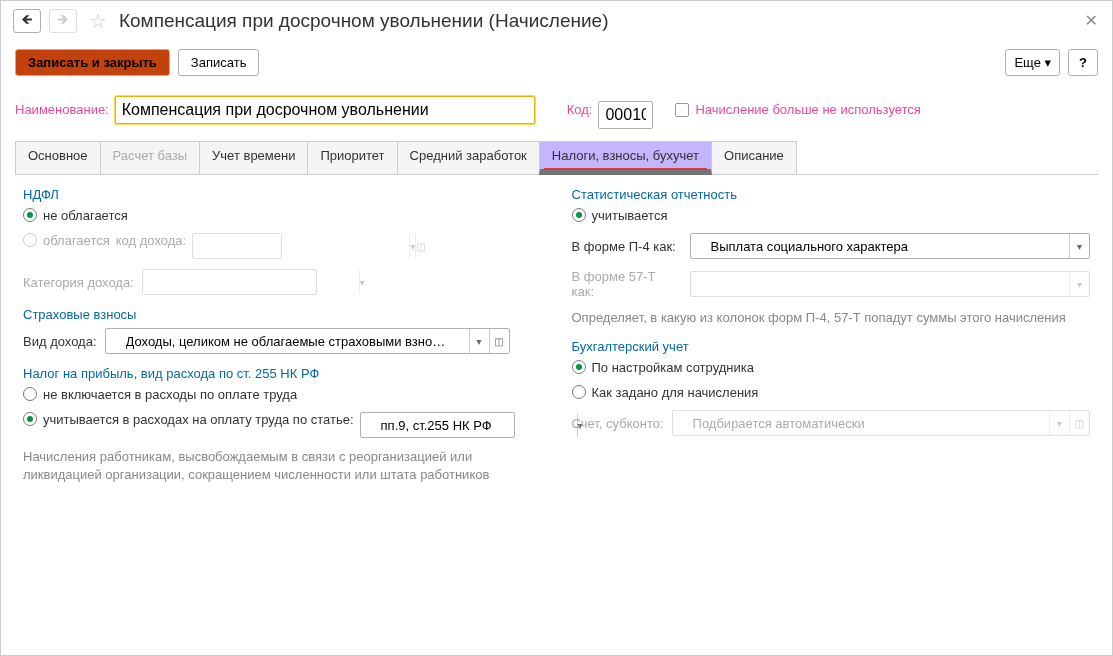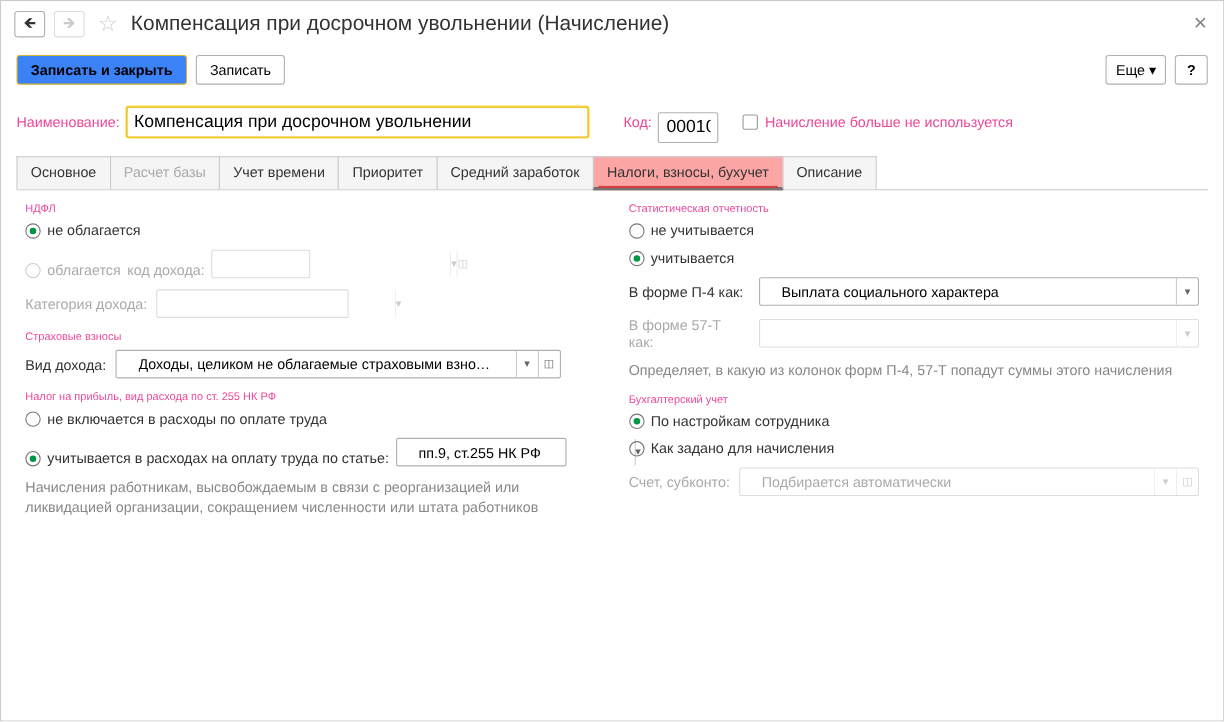--- a/index.html
+++ b/index.html
@@ -6,40 +6,40 @@
 body { font-family: Arial, sans-serif; font-size: 13px; color: #333; background: #fff; }
 .window { width: 1113px; height: 656px; border: 1px solid #ccc; position: relative; background: #fff; }
 .titlebar { display: flex; align-items: center; padding: 8px 12px; gap: 8px; }
 .nav-btn { width: 28px; height: 24px; border: 1px solid #b0b0b0; background: #fff; border-radius: 3px; display: flex; align-items: center; justify-content: center; cursor: pointer; font-size: 14px; }
 .nav-btn.disabled { color: #ccc; border-color: #ddd; }
 .star-icon { font-size: 20px; color: #ccc; margin-left: 4px; }
 .title { font-size: 19px; font-weight: normal; margin-left: 4px; }
 .close-btn { position: absolute; top: 10px; right: 14px; font-size: 16px; color: #888; cursor: pointer; }
 .toolbar { display: flex; align-items: center; padding: 8px 14px 12px; gap: 8px; }
 .btn { padding: 5px 12px; border: 1px solid #b0b0b0; background: #fff; border-radius: 3px; cursor: pointer; font-size: 13px; }
-.btn.primary { background: #3b82f6; border-color: #d9b62e; font-weight: bold; }
+.btn.primary { background: #c2410c; border-color: #d9b62e; font-weight: bold; }
 .btn.more { padding: 5px 8px; }
 .btn.help { padding: 5px 10px; font-weight: bold; }
 .toolbar .spacer { flex: 1; }
 .form-row { display: flex; align-items: center; padding: 2px 14px 12px; gap: 6px; }
 .label { color: #ec4899; }
 .input-text { padding: 4px 6px; border: 1px solid #b0b0b0; border-radius: 2px; font-size: 16px; }
 .input-text.highlight { border: 1px solid #e8b800; box-shadow: 0 0 0 1px #ffd94d; }
 .name-input { width: 420px; }
 .code-input { width: 55px; margin-top: 11px; }
 .checkbox { width: 14px; height: 14px; border: 1px solid #999; border-radius: 2px; display: inline-block; }
 .tabs { display: flex; border-bottom: 1px solid #ccc; margin: 0 14px; }
 .tab { padding: 6px 12px; border: 1px solid #ccc; background: #f5f5f5; cursor: pointer; margin-right: -1px; border-bottom: none; font-size: 13px; position: relative; }
 .tab.disabled { color: #aaa; }
-.tab.active { background: #fca5a5; border-bottom: 3px solid #737373; margin-bottom: -1px; z-index: 2; }
+.tab.active { background: #c4b5fd; border-bottom: 6px solid #737373; margin-bottom: -1px; z-index: 2; }
 .tab.active::after { content: ''; position: absolute; left: 4px; right: 4px; bottom: -1px; height: 2px; background: #d04040; }
 .content { display: flex; padding: 12px 22px; gap: 30px; }
 .col { flex: 1; }
-.section-title { color: #ec4899; font-size: 10px; margin-bottom: 6px; }
-.radio-row { display: flex; align-items: flex-end; gap: 6px; margin-bottom: 10px; }
+.section-title { color: #0369a1; font-size: 13px; margin-bottom: 6px; }
+.radio-row { display: flex; align-items: flex-start; gap: 6px; margin-bottom: 10px; }
 .radio { width: 14px; height: 14px; border: 1px solid #777; border-radius: 50%; display: inline-flex; align-items: center; justify-content: center; flex-shrink: 0; }
 .radio.selected::after { content: ''; width: 6px; height: 6px; background: #009646; border-radius: 50%; }
 .radio.disabled { border-color: #ccc; }
 .radio-label { font-size: 13px; }
 .radio-label.disabled { color: #aaa; }
 .field-row { display: flex; align-items: center; gap: 8px; margin-bottom: 10px; }
 .field-label { font-size: 13px; }
 .field-label.disabled { color: #aaa; }
 .combo { display: flex; align-items: center; border: 1px solid #b0b0b0; border-radius: 2px; height: 26px; background: #fff; }
 .combo.disabled { border-color: #ddd; color:#aaa; }
@@ -138,24 +138,20 @@
           <input class="combo-input" value="пп.9, ст.255 НК РФ" style="">
           <span class="combo-btn">▾</span>
         </div>
       </div>
       <div class="hint-text">Начисления работникам, высвобождаемым в связи с реорганизацией или ликвидацией организации, сокращением численности или штата работников</div>
     </div>
 
     <div class="col">
       <div class="section-title">Статистическая отчетность</div>
       <div class="radio-row">
-        <span class="radio"></span>
-        <span class="radio-label">не учитывается</span>
-      </div>
-      <div class="radio-row">
         <span class="radio selected"></span>
         <span class="radio-label">учитывается</span>
       </div>
       <div class="field-row">
         <span class="field-label" style="width:110px">В форме П-4 как:</span>
         <div class="combo" style="flex:1">
           <input class="combo-input" value="Выплата социального характера" style="">
           <span class="combo-btn">▾</span>
         </div>
       </div>

